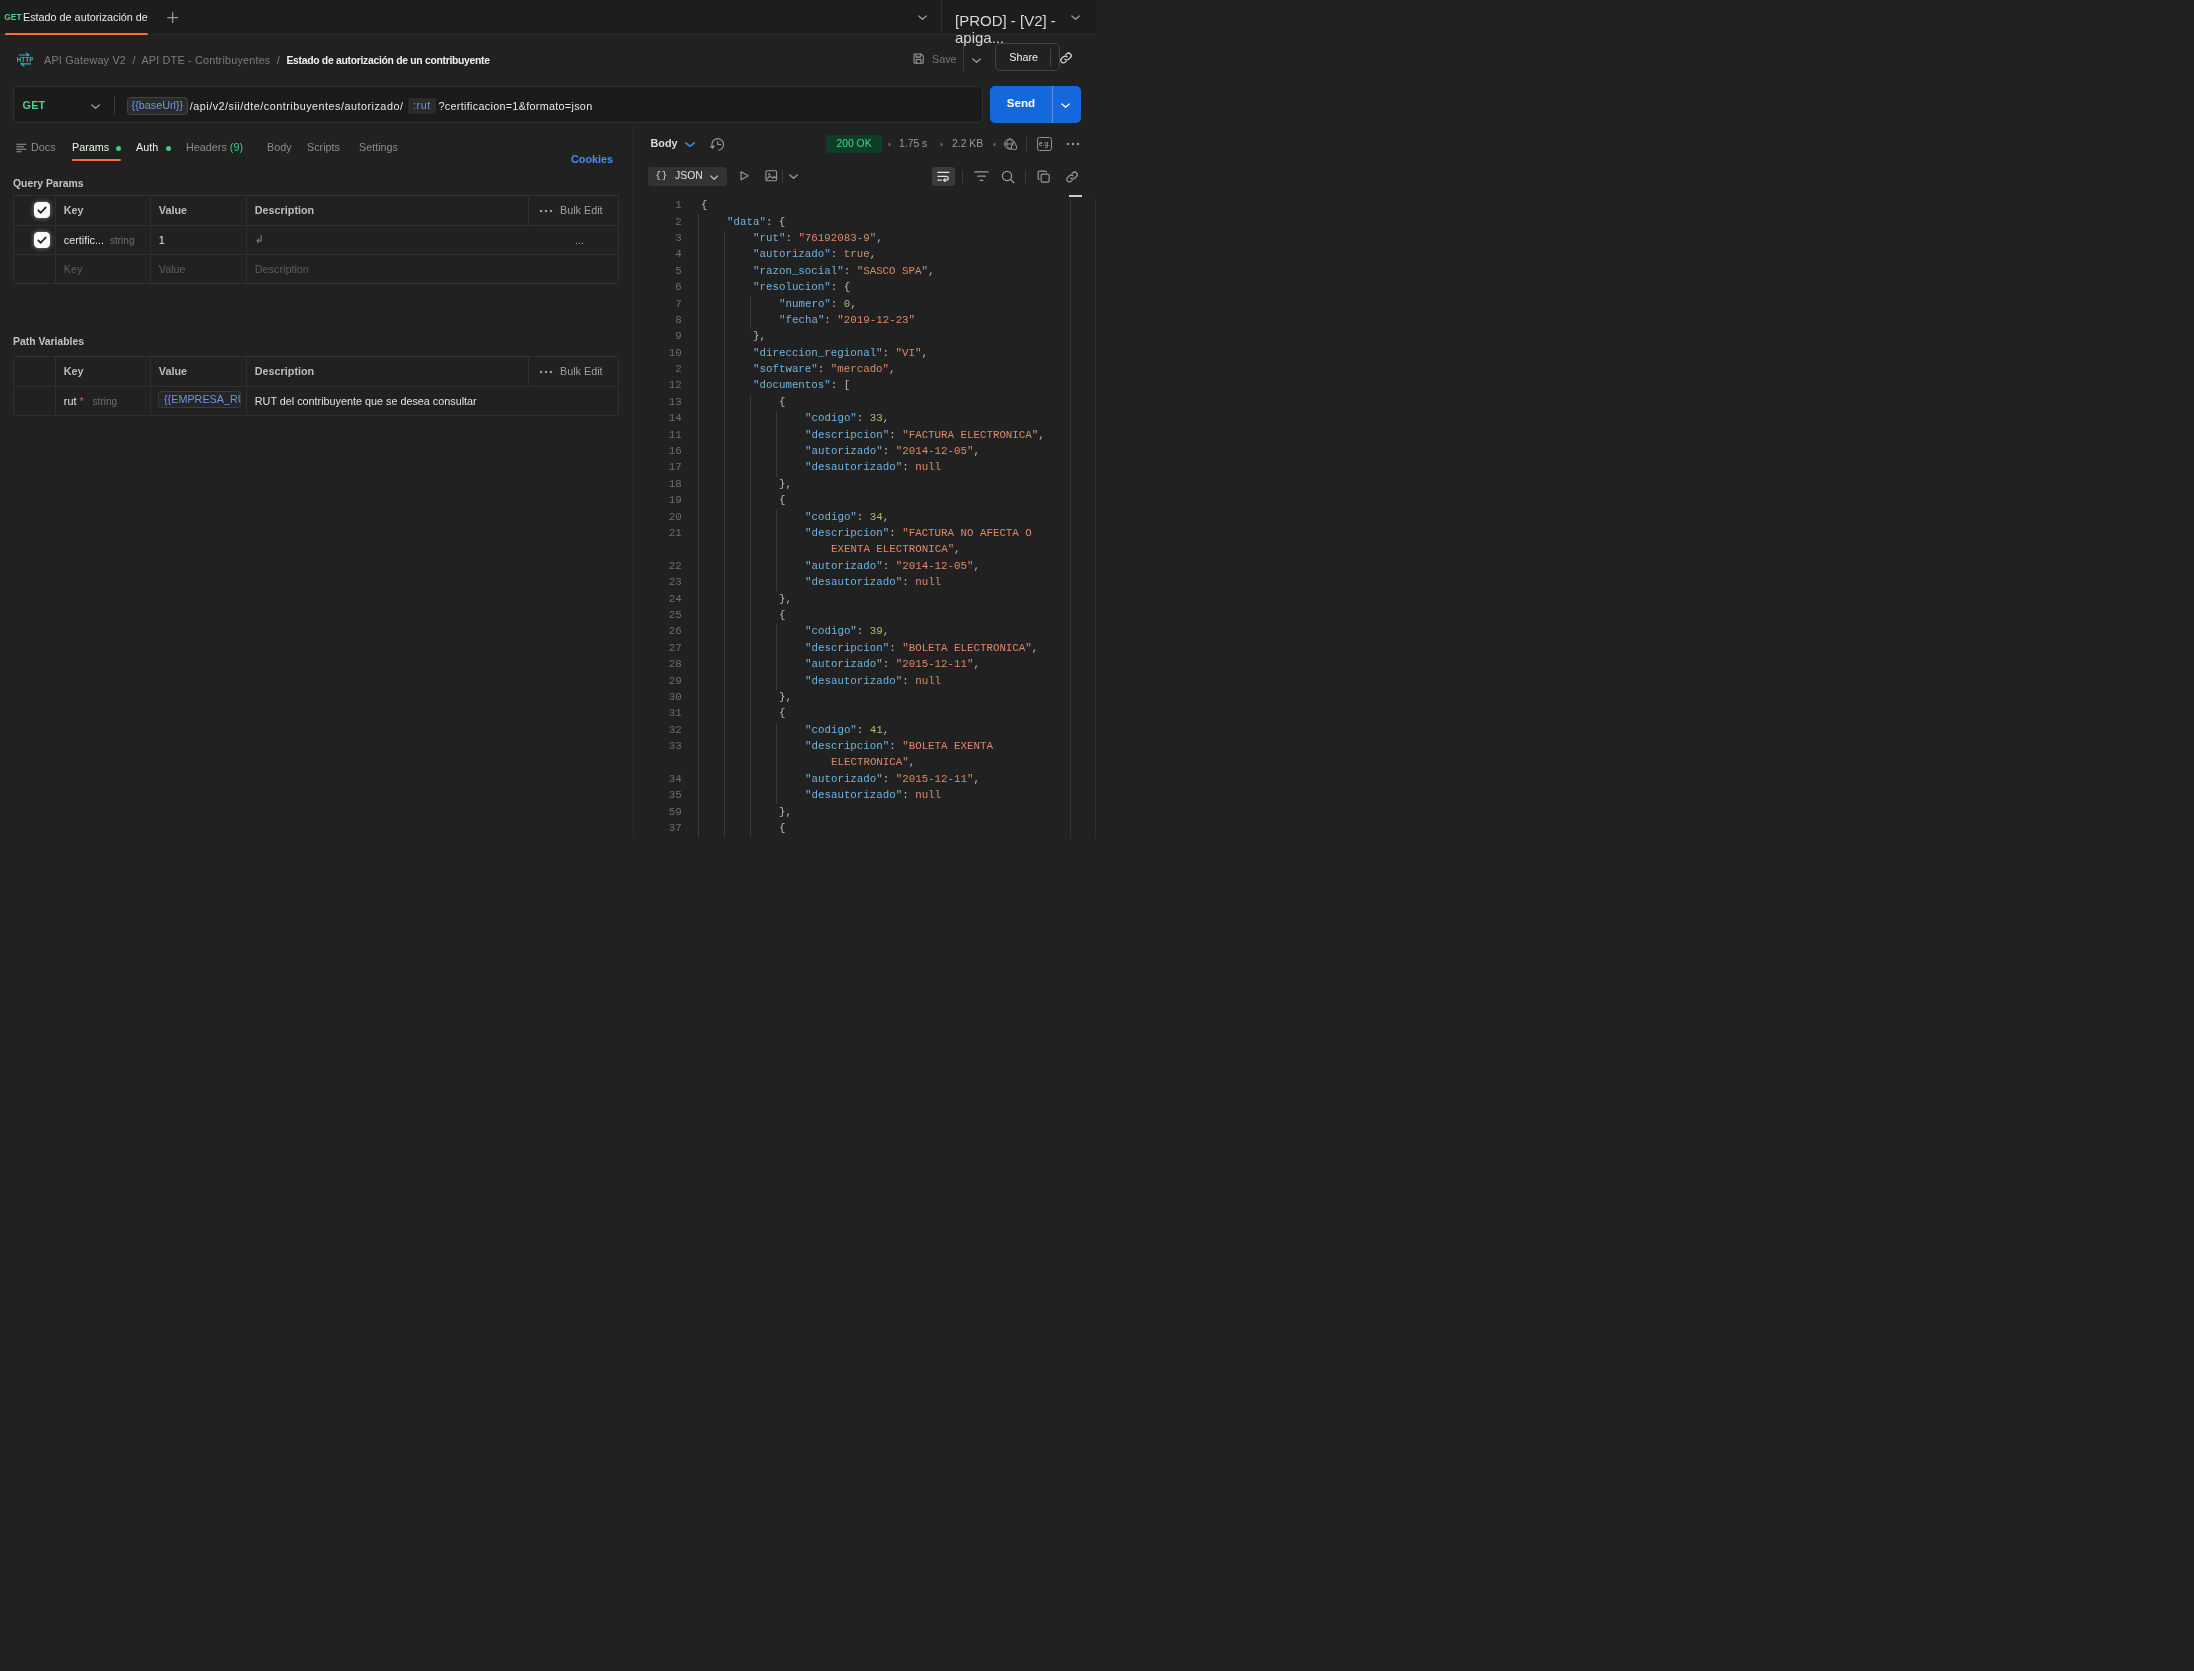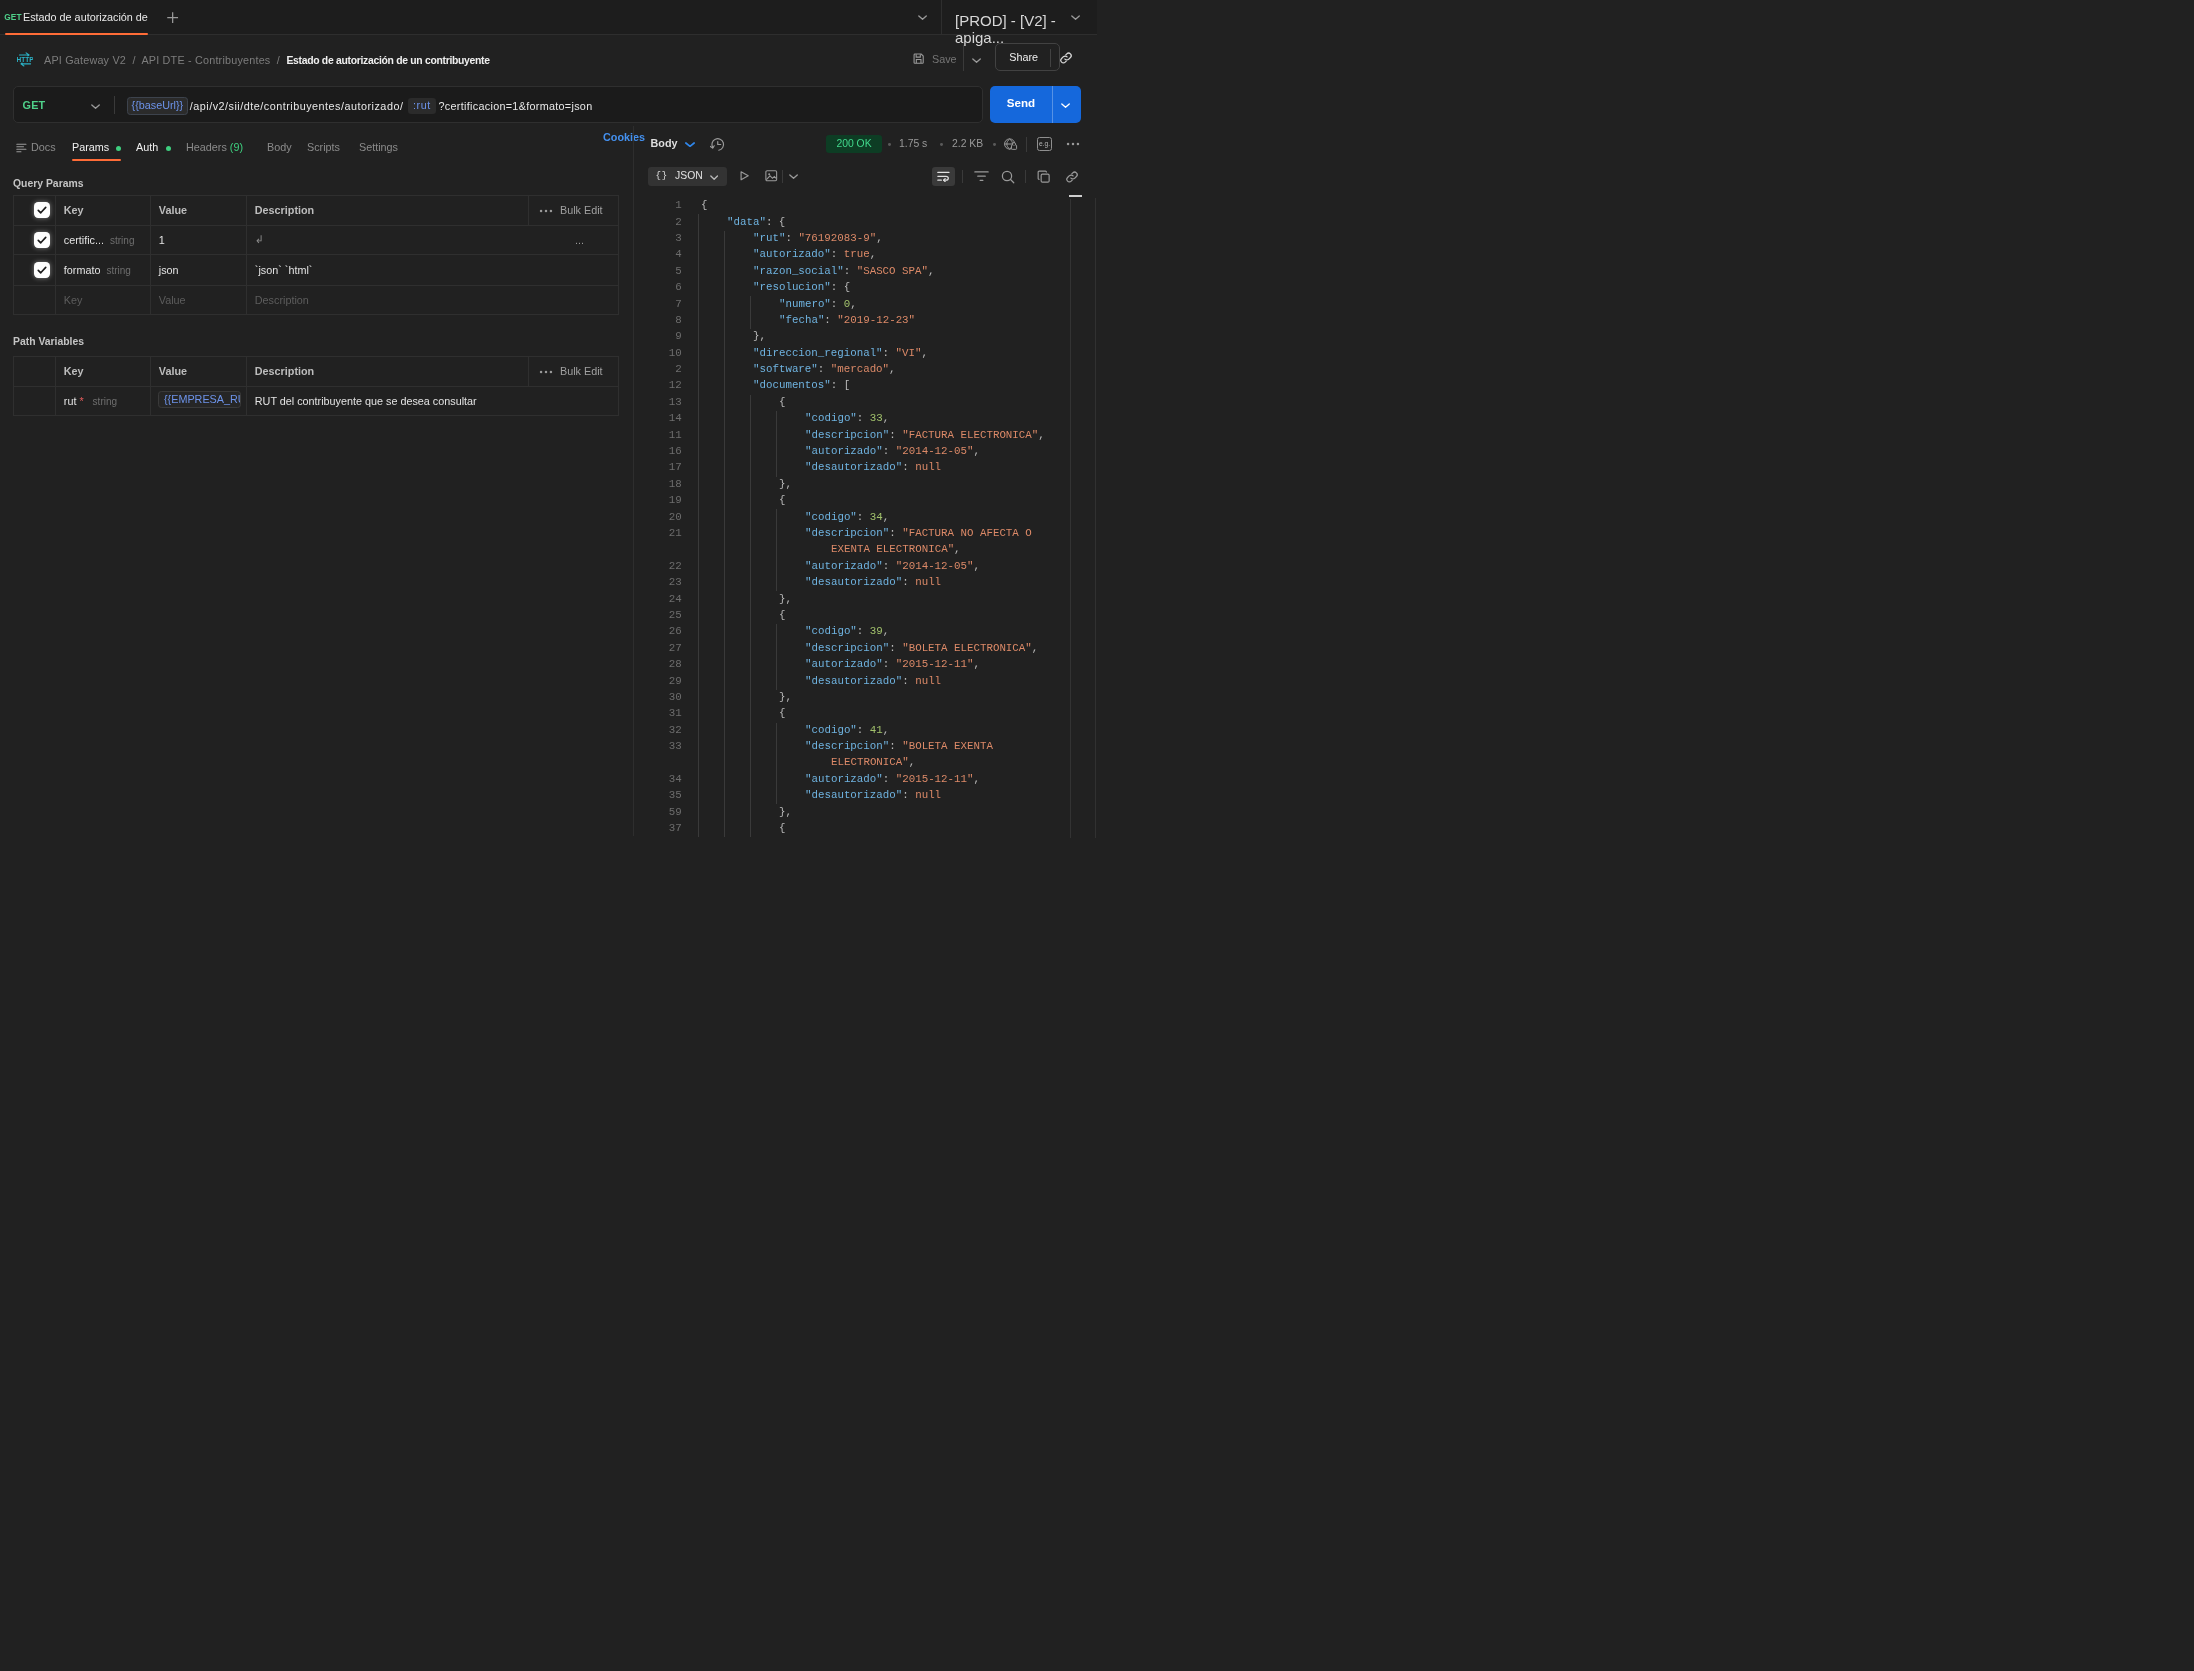--- a/index.html
+++ b/index.html
@@ -55,21 +55,21 @@
 #send .d { position:absolute; left:62px; top:0; width:0.8px; height:37px; background:rgba(255,255,255,.28); }
 #send .c { position:absolute; left:71px; top:16.6px; }
 
 
 #rtabs { position:absolute; left:0; top:129px; width:632px; height:37px; font-size:10.8px; }
 #rtabs .tb { position:absolute; top:11.6px; color:#8b8b8b; }
 #rtabs .on { color:#f0f0f0; }
 .gdot { position:absolute; top:16.6px; width:5px; height:5px; border-radius:50%; background:#3ecf7f; }
 #ptab-line { position:absolute; left:72px; top:29.5px; width:49px; height:2.1px;
   background:#ff6c37; border-radius:1.7px; }
-#cookies { position:absolute; left:571px; top:131px; font-size:10.8px; font-weight:700; color:#4491f0;margin-left:32px; }
+#cookies { position:absolute; left:571px; top:153px; font-size:10.8px; font-weight:700; color:#4491f0; }
 
 
 .seclabel { position:absolute; font-size:10.4px; font-weight:700; color:#c4c4c4; }
 table.grid { position:absolute; left:12.5px; border-collapse:collapse; table-layout:fixed;
   width:605px; font-size:10.8px; color:#e3e3e3; }
 table.grid td { border:0.8px solid #2f2f2f; padding:0 0 0 8.3px; overflow:hidden;
   white-space:nowrap; }
 table.grid td.nr { border-right:none; }
 table.grid td.nl { border-left:none; }
 .hdr { font-weight:700; color:#bdbdbd; }
@@ -253,33 +253,20 @@
             <svg width="10" height="8.3" viewBox="0 0 12 10" fill="none">
               <path d="M1.5 5.2l3 3 6-6.5" stroke="#1c1c1c" stroke-width="2" stroke-linecap="round" stroke-linejoin="round"></path>
             </svg>
           </div>
         </td>
     <td>certific...&nbsp; <span class="mut">string</span></td>
     <td>1</td>
     <td class="nr" style="color:#8a8a8a">↲</td>
     <td class="nl" style="color:#9a9a9a;padding-left:47px">...</td>
   </tr>
-  <tr style="height:31px">
-    <td>
-          <div class="cbx">
-            <svg width="10" height="8.3" viewBox="0 0 12 10" fill="none">
-              <path d="M1.5 5.2l3 3 6-6.5" stroke="#1c1c1c" stroke-width="2" stroke-linecap="round" stroke-linejoin="round"></path>
-            </svg>
-          </div>
-        </td>
-    <td>formato&nbsp; <span class="mut">string</span></td>
-    <td>json</td>
-    <td class="nr">`json` `html`</td>
-    <td class="nl"></td>
-  </tr>
   <tr style="height:29px">
     <td></td>
     <td class="ph">Key</td>
         <td class="ph">Value</td>
         <td class="ph nr">Description</td>
         <td class="nl"></td>
   </tr>
 </tbody>
   </table>
 

